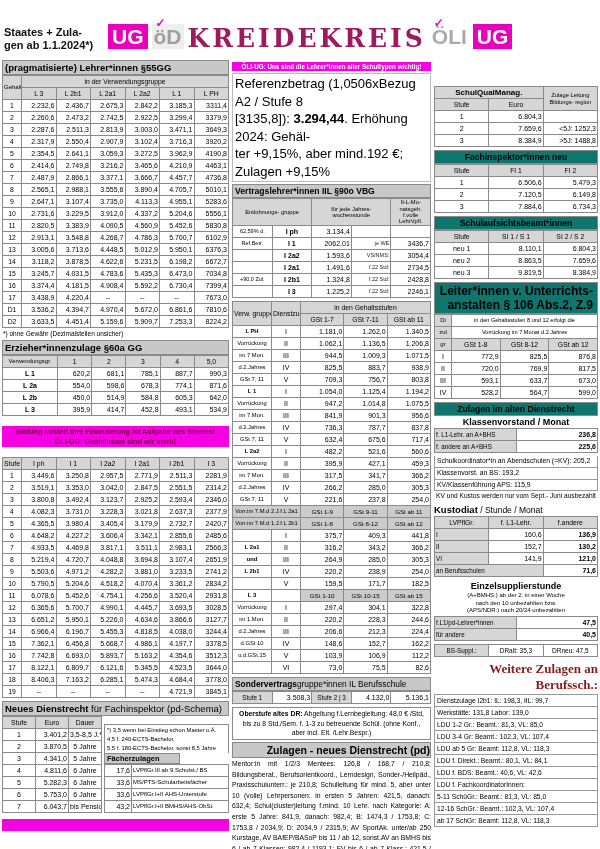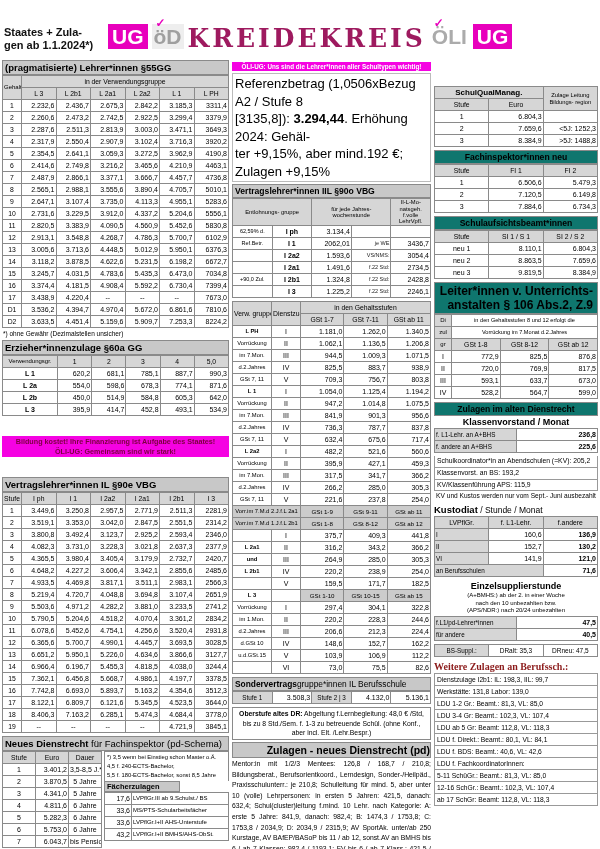--- a/index.html
+++ b/index.html
@@ -34,33 +34,33 @@
   th{background:#d6d6d6;font-weight:normal;text-align:center;font-size:6.8px}
   td.num{text-align:right}
   td.lbl{text-align:center}
   td.sub{background:#cccccc;font-size:6.2px;text-align:center}
   td.b,th.b{font-weight:bold}
   .titlebar{background:#c8c8c8;border:1px solid #8a8a8a;font-size:9.5px;
             font-weight:bold;padding:1px 2px;margin-bottom:0}
   .titlebar .light{font-weight:normal}
 
   
-  .banner{background:#f502e2;text-align:center;font-weight:bold;padding:1px 0;margin:20px 0}
+  .banner{background:#f502e2;text-align:center;font-weight:bold;padding:1px 0;margin:10px 0}
   .banner-left{color:#7c0140;font-size:7.2px;line-height:1.35}
   .banner-mid{color:#fff;font-size:6.3px;white-space:nowrap;overflow:hidden;margin:0 0 2px}
   .strip{height:12px;background:#f502e2;margin-top:3px}
 
   
   .prag th.corner{width:16px;font-size:6px}
   .prag td:first-child{text-align:center;font-size:6.8px}
   .il td:first-child{text-align:center;font-size:6.8px}
   .il th:first-child{width:16px}
   .footnote{font-size:6.5px;margin:-1px 0 3px 1px}
   .erz th:first-child{width:52px;font-size:6px}
-  .neues-flex{display:flex;gap:2px;align-items:flex-start}
+  .neues-flex{display:flex;gap:2px;align-items:flex-end}
   .neues-left{width:100px;flex:none}
   .neues-right{flex:1}
   .note-sm{font-size:5.8px;line-height:1.5;border:1px solid #8a8a8a;
            border-bottom:none;padding:1px 2px}
   .faech-title{background:#c8c8c8;border:1px solid #8a8a8a;font-size:7.5px;
                font-weight:bold;padding:0 2px;width:70px}
   .faech td:first-child{width:24px;text-align:right}
   .faech td:nth-child(2){text-align:left;font-size:6px}
 
   
@@ -90,21 +90,21 @@
   .kvt td:first-child{background:#d6d6d6;text-align:left;font-size:6.3px}
   .kvt td:last-child{text-align:right;font-weight:bold}
   .alt-line{border:1px solid #999;border-top:none;font-size:6.8px;
             line-height:1.3;padding:1px 2px}
   .alt-note{font-size:6.6px;text-align:center;line-height:1.25;padding:1px 0 2px}
   .sec-head{font-weight:bold;font-size:9px;text-align:center;padding:1px 0}
   .einz-note{font-size:6px;text-align:center;line-height:1.3;margin-bottom:1px}
   .bst td:first-child{background:#d6d6d6;font-size:6.3px}
   .bst td{font-size:6.5px;text-align:center}
   .weit-title{font-family:"Liberation Serif",serif;color:#8b1a1a;font-weight:bold;
-              font-size:10px;text-align:left;padding:1px 0}
+              font-size:13px;text-align:right;padding:1px 0}
   .weit .li{border:1px solid #999;border-top:none;font-size:6.7px;
             line-height:11px;padding:0 2px;white-space:nowrap;overflow:hidden}
   .weit .li:first-child{border-top:1px solid #999}
   .kust-title{font-size:8.5px;padding:1px 0}
   .kust-title b{font-size:9.5px}
 </style>
 </head>
 <body>
 
 <div class="page">
@@ -362,21 +362,20 @@
             <td class="num">534,9</td>
           </tr>
         </tbody>
     </table>
 
     <div class="banner banner-left">
       <div>Bildung kostet! Ihre Finanzierung ist Aufgabe des Staates!</div>
       <div>ÖLI-UG: Gemeinsam sind wir stark!</div>
     </div>
 
-    <div class="titlebar">Vertragslehrer*innen IL §90e VBG</div>
     <table class="il">
       <tbody>
           <tr>
             <th>Stufe</th>
             <th>I ph</th>
             <th>I 1</th>
             <th>I 2a2</th>
             <th>I 2a1</th>
             <th>I 2b1</th>
             <th>I 3</th>

